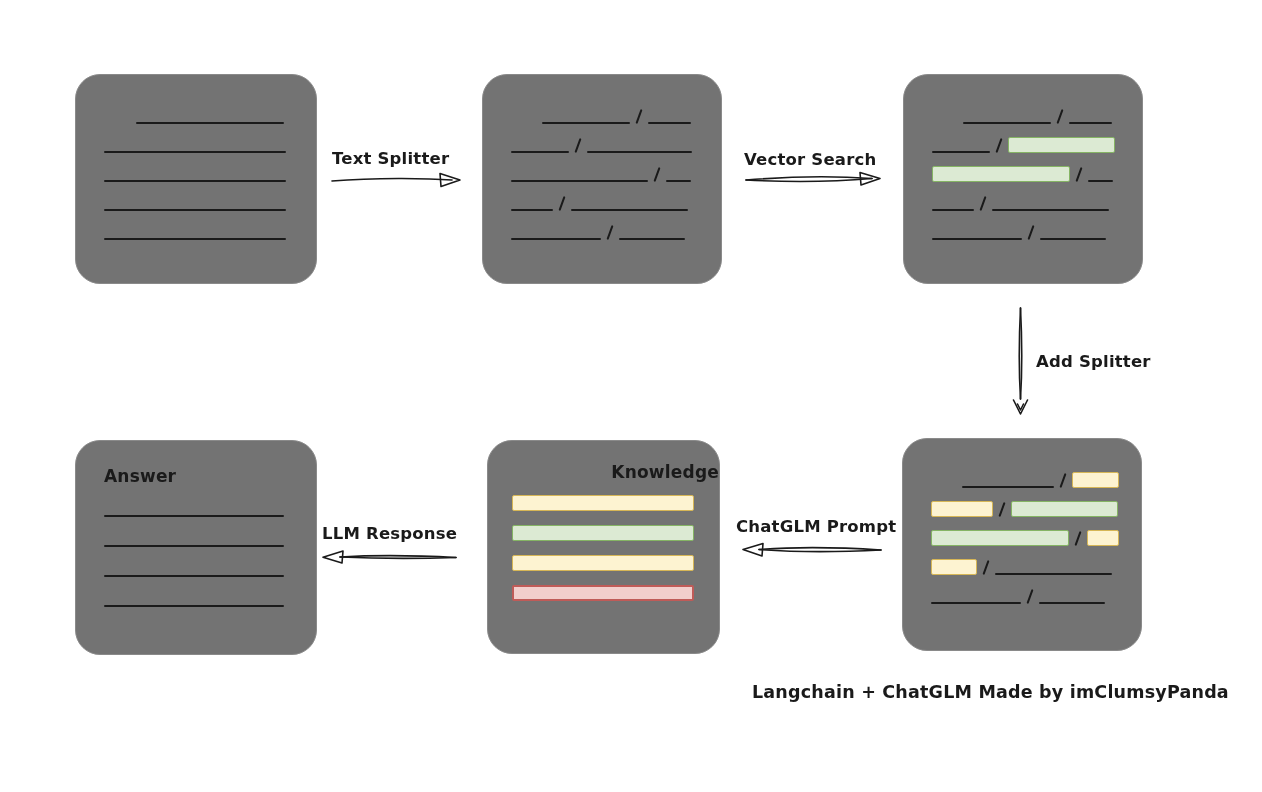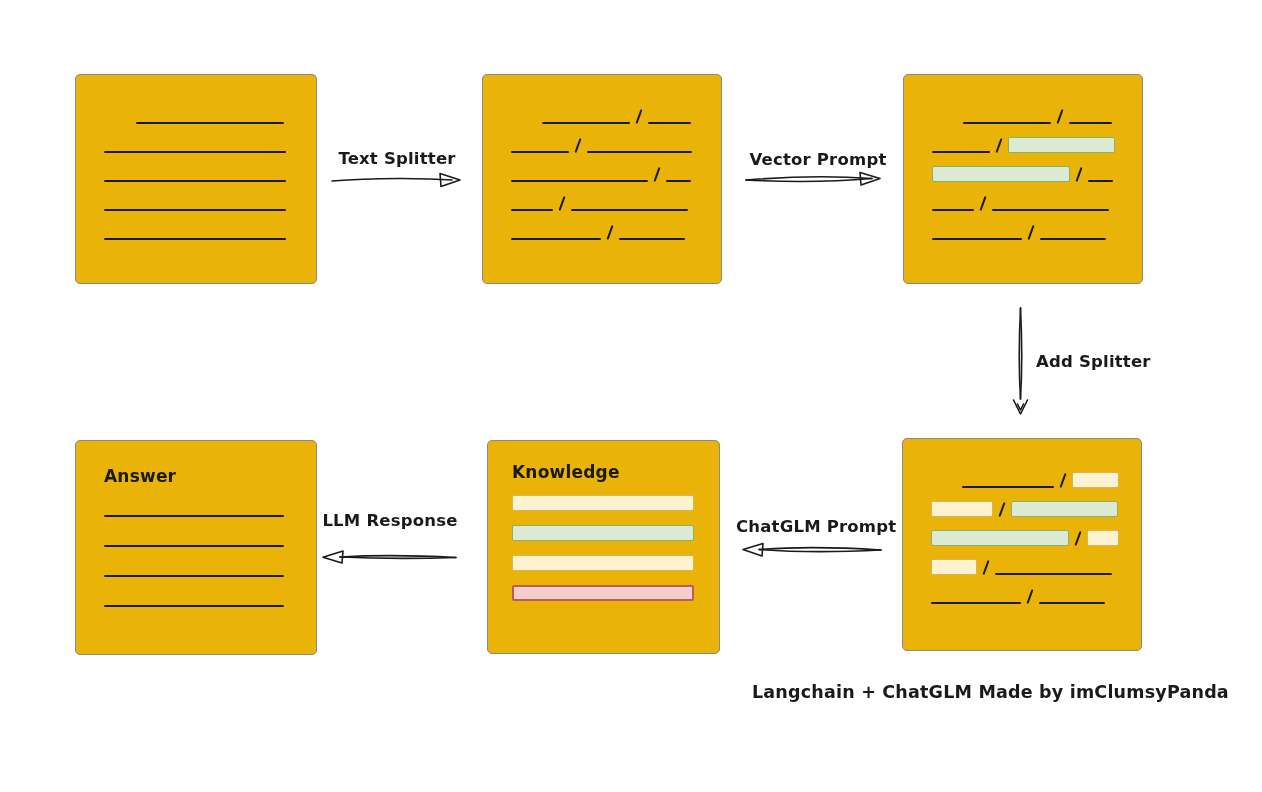--- a/index.html
+++ b/index.html
@@ -2,43 +2,43 @@
 <html style="--ink: #1a1a1a; --box-border: #8a8a8a; --green-fill: #dcead3; --green-border: #85b464; --yellow-fill: #fdf3d1; --yellow-border: #d6b656; --red-fill: #f2cecc; --red-border: #bf5b58;"><head>
 <meta charset="utf-8">
 <style>
   html,body{margin:0;padding:0;background:#ffffff;}
   .canvas{
     position:relative;width:1262px;height:792px;background:#ffffff;overflow:hidden;
     font-family:"DejaVu Sans","Liberation Sans",sans-serif;color:#1a1a1a;
   }
   
   .sbox{
-    position:absolute;background:#eab308;border:1.5px solid var(--box-border,#8a8a8a);
-    border-radius:5px;box-sizing:border-box;
+    position:absolute;background:#737373;border:1.5px solid var(--box-border,#8a8a8a);
+    border-radius:25px;box-sizing:border-box;
   }
   .chunk-box{padding:20px 0 0 28px;}
   .row{display:flex;align-items:flex-end;height:29px;}
   .answer-rows .row{height:30px;}
   .seg-space{height:1px;}
   .seg-line{height:2px;background:var(--ink,#1a1a1a);border-radius:1px;}
   .seg-slash{width:2px;height:15px;background:var(--ink,#1a1a1a);border-radius:1px;margin:0 8px;transform:rotate(20deg);}
   .seg-rect{height:16px;border-radius:2px;box-sizing:border-box;}
   .green{background:var(--green-fill,#d9ead3);border:1.6px solid var(--green-border,#82b366);}
   .yellow{background:var(--yellow-fill,#fff2cc);border:1.6px solid var(--yellow-border,#d6b656);}
   .red{background:var(--red-fill,#f4cccc);border:2px solid var(--red-border,#bf5b58);}
   
   .prompt-box{padding:20px 0 0 24px;}
   .box-title{font-size:17px;font-weight:600;letter-spacing:.2px;height:22px;line-height:22px;}
-  .prompt-box .box-title{margin-bottom:12px;}
+  .prompt-box .box-title{margin-bottom:12px;text-align:right;}
   .bar{width:182px;height:16px;border-radius:2px;margin-bottom:14px;box-sizing:border-box;}
   .answer-box{padding:24px 0 0 28px;}
   
   .flow-label{
     position:absolute;font-size:16.5px;font-weight:600;letter-spacing:.2px;
-    white-space:nowrap;text-align:center;line-height:20px;
+    white-space:nowrap;text-align:left;line-height:20px;
   }
   .arrow{position:absolute;overflow:visible;}
   .arrow path{fill:none;stroke:var(--ink,#1a1a1a);stroke-width:1.6;stroke-linecap:round;stroke-linejoin:round;}
   .caption{
     position:absolute;font-size:17.5px;font-weight:600;letter-spacing:.2px;
     white-space:nowrap;text-align:left;
   }
 </style>
 </head>
 <body>
@@ -171,24 +171,24 @@
         <div class="row">
           <div class="seg-line" style="width: 180px;"></div>
         </div>
         <div class="row">
           <div class="seg-line" style="width: 180px;"></div>
         </div>
       </div>
   </div>
 
   <div class="flow-label" style="left:332px;top:149px;width:130px;">Text Splitter</div>
-  <div class="flow-label" style="left:744px;top:150px;width:148px;">Vector Prompt</div>
+  <div class="flow-label" style="left:744px;top:150px;width:148px;">Vector Search</div>
   <div class="flow-label" style="left:1036px;top:352px;text-align:left;">Add Splitter</div>
   <div class="flow-label" style="left:736px;top:517px;width:150px;">ChatGLM Prompt</div>
-  <div class="flow-label" style="left:322px;top:511px;width:136px;">LLM Response</div>
+  <div class="flow-label" style="left:322px;top:524px;width:136px;">LLM Response</div>
 
   <svg class="arrow" style="left:330px;top:167px;" width="140" height="26" aria-hidden="true">
     <path d="M2,14 C45,10.5 96,11 122,13"></path>
     <path d="M110,6.5 L130,13 L111,19.5 Z"></path>
   </svg>
 
   <svg class="arrow" style="left:744px;top:166px;" width="148" height="26" aria-hidden="true">
     <path d="M2,14 Q70,8.5 128,12.5"></path>
     <path d="M2,14 Q70,17.5 128,12.5"></path>
     <path d="M116,6.5 L136,12.5 L117,19 Z"></path>

